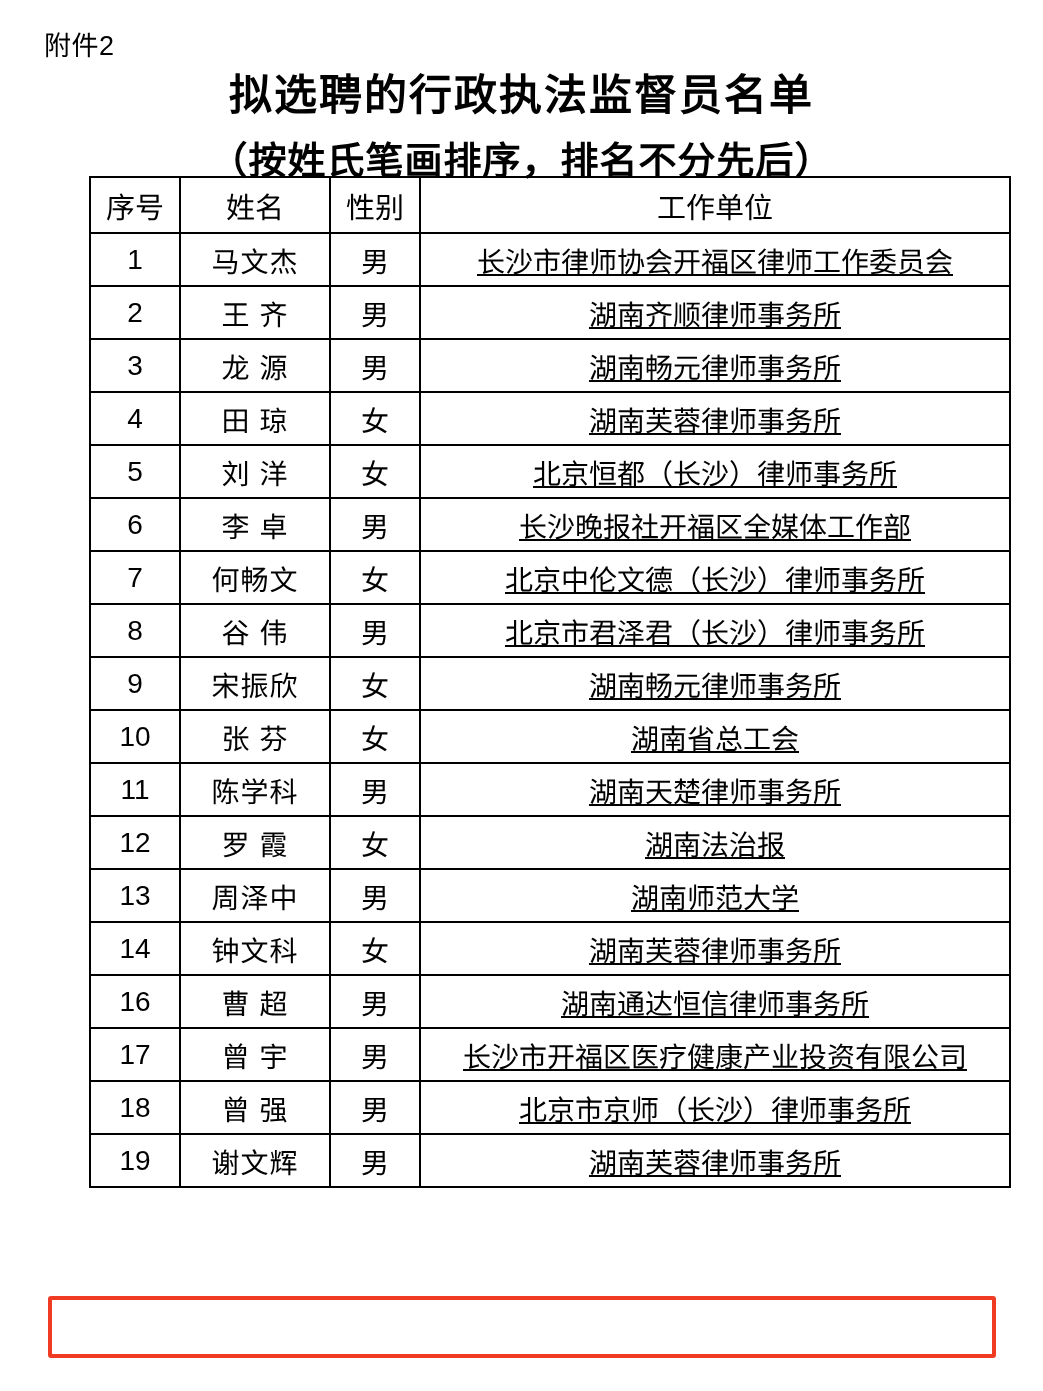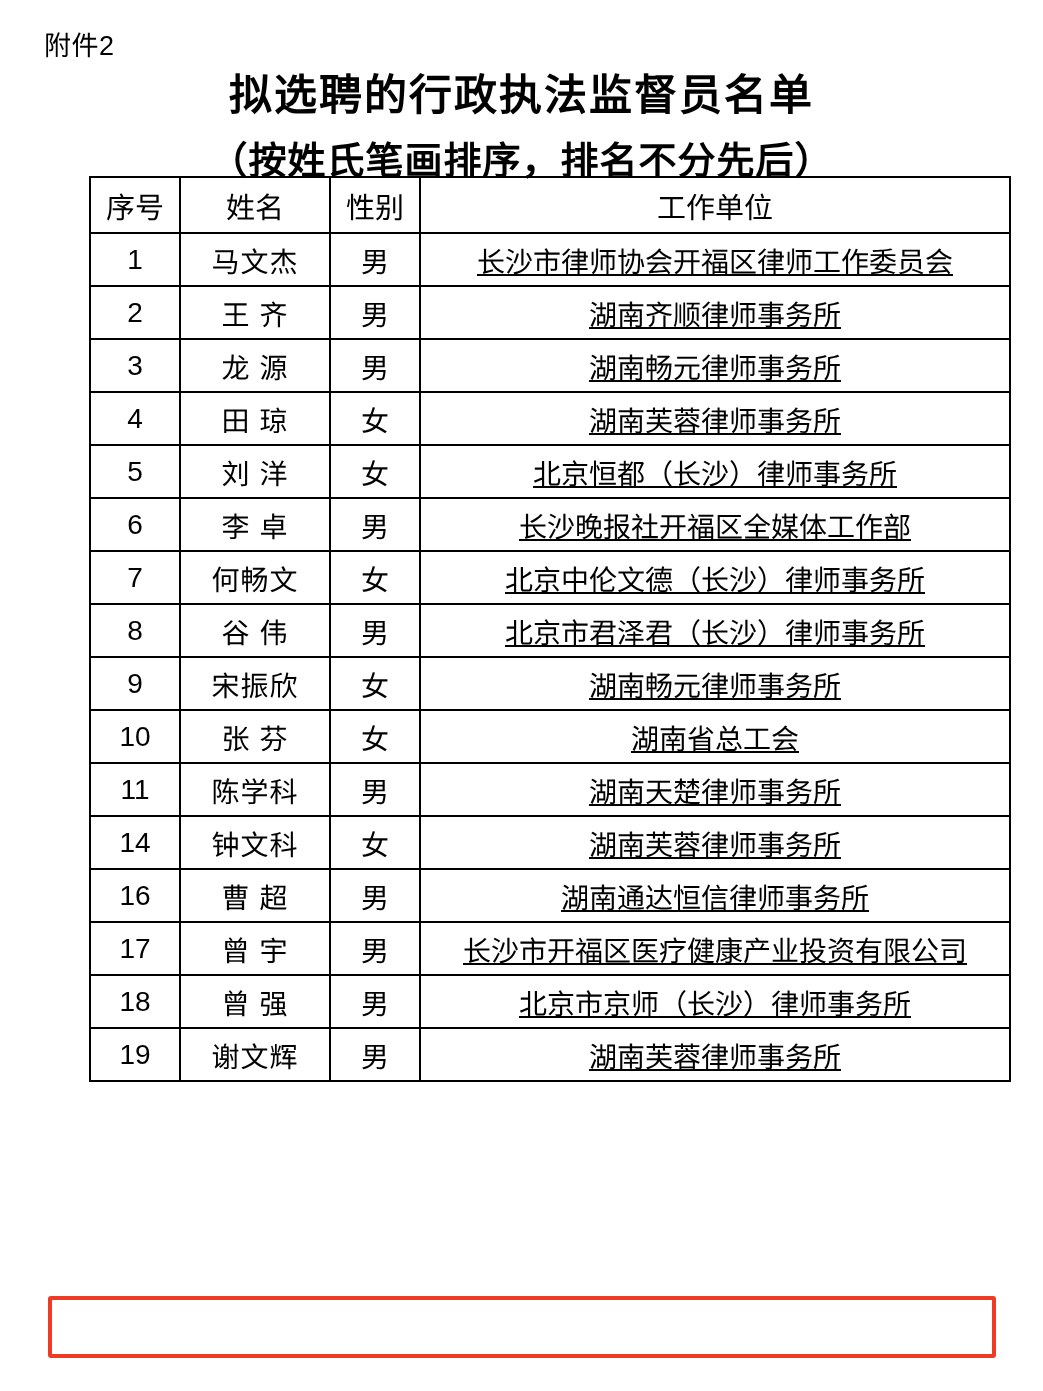--- a/index.html
+++ b/index.html
@@ -193,20 +193,32 @@
           <td>女</td>
           <td class="org-cell">湖南省总工会</td>
         </tr>
         <tr>
           <td>11</td>
           <td class="name-cell">陈学科</td>
           <td>男</td>
           <td class="org-cell">湖南天楚律师事务所</td>
         </tr>
         <tr>
+          <td>12</td>
+          <td class="name-cell">罗 霞</td>
+          <td>女</td>
+          <td class="org-cell">湖南法治报</td>
+        </tr>
+        <tr>
+          <td>13</td>
+          <td class="name-cell">周泽中</td>
+          <td>男</td>
+          <td class="org-cell">湖南师范大学</td>
+        </tr>
+        <tr>
           <td>14</td>
           <td class="name-cell">钟文科</td>
           <td>女</td>
           <td class="org-cell">湖南芙蓉律师事务所</td>
         </tr>
         <tr>
           <td>16</td>
           <td class="name-cell">曹 超</td>
           <td>男</td>
           <td class="org-cell">湖南通达恒信律师事务所</td>

